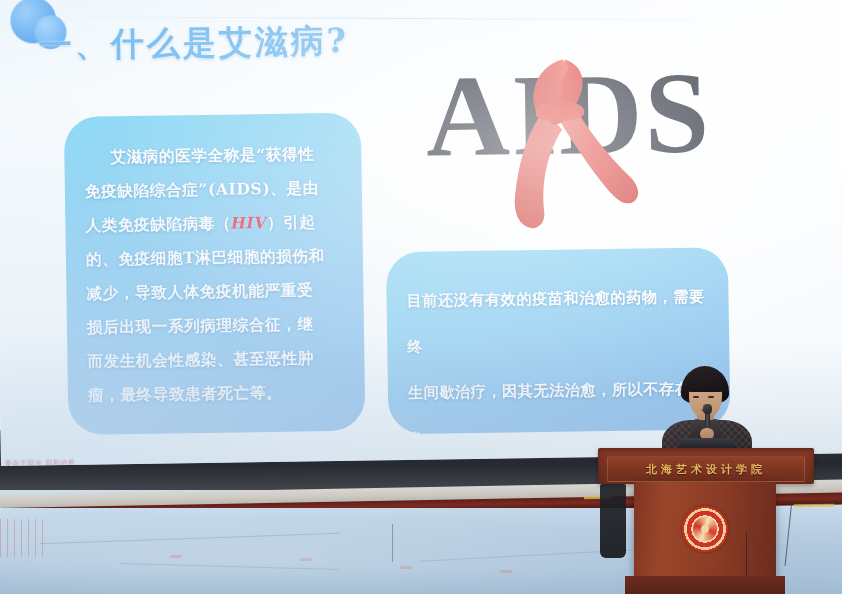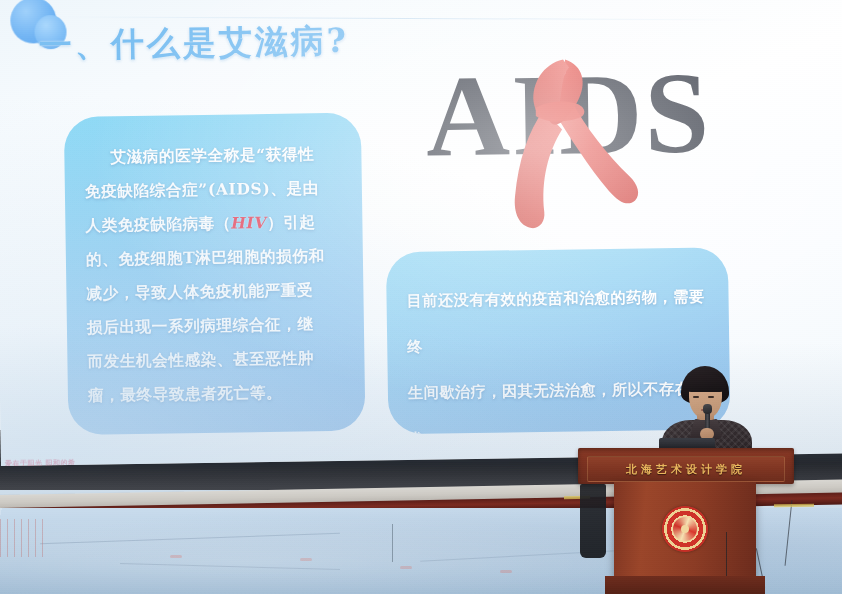--- a/index.html
+++ b/index.html
@@ -226,21 +226,21 @@
   .spk-mic-body {
     position:absolute; left:57px; top:46px; width:5px; height:26px; border-radius:2px;
     background: linear-gradient(90deg,#2c2c30,#4b4b50,#232327);
   }
   .spk-hand {
     position:absolute; left:52px; top:62px; width:14px; height:12px; border-radius:6px;
     background: linear-gradient(170deg,#c89c7c,#ab8061);
   }
 
   
-  #podium { position:absolute; left:578px; top:444px; width:216px; height:150px; }
+  #podium { position:absolute; left:598px; top:444px; width:216px; height:150px; }
   .pod-laptop {
     position:absolute; left:81px; top:-6px; width:56px; height:12px;
     background: linear-gradient(180deg,#3a3d44,#1d1f24);
     border-radius:2px;
   }
   .pod-desk {
     position:absolute; left:0px; top:4px; width:216px; height:36px;
     background: linear-gradient(180deg,#8c3a26 0%,#7d3220 35%,#6a2a1c 100%);
     border-radius:2px;
     box-shadow: 0 2px 5px rgba(0,0,0,.35) inset, 0 2px 4px rgba(0,0,0,.3);

